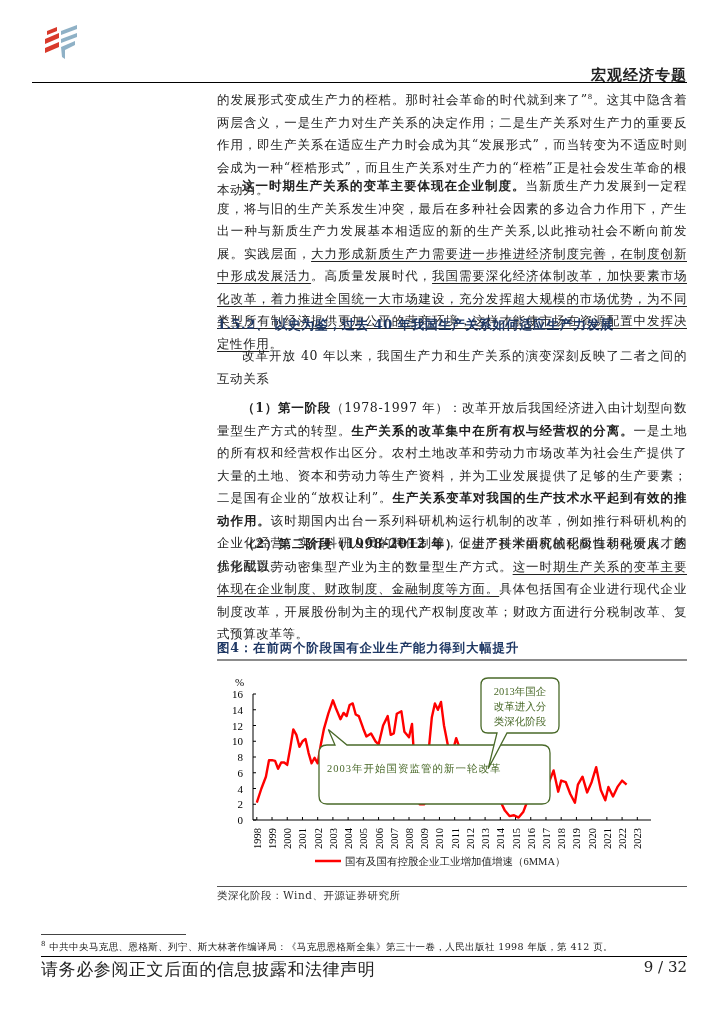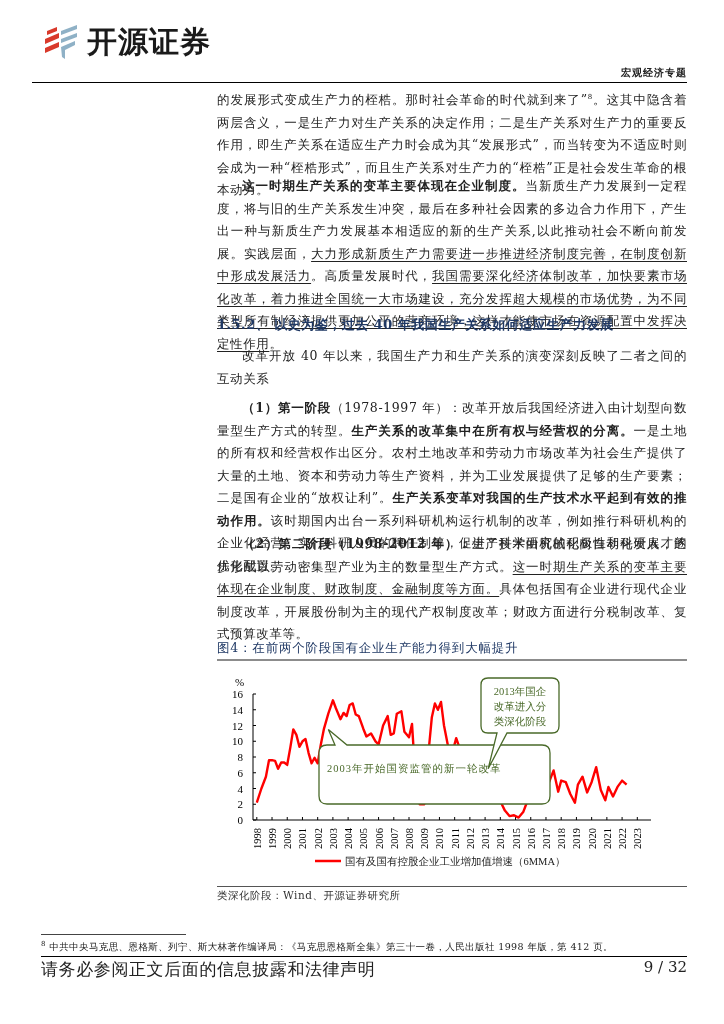--- a/index.html
+++ b/index.html
@@ -2,34 +2,34 @@
 <html><head>
 <meta charset="utf-8">
 <style>
   html, body { margin: 0; padding: 0; background: #ffffff; }
   body { width: 724px; height: 1024px; position: relative; overflow: hidden;
          font-family: "DejaVu Serif", "Liberation Serif", serif; color: #222; }
   .logo { position: absolute; left: 43px; top: 22px; height: 40px; display: flex; align-items: center; }
   .logo svg { display: block; }
   .logo-text { font-family: "DejaVu Sans", sans-serif; font-weight: bold; font-size: 30px;
                color: #1a1a1a; margin-left: 8px; letter-spacing: 1px; line-height: 40px; }
-  .header-tag { position: absolute; right: 37px; top: 66px; font-size: 10px; font-weight: bold;
+  .header-tag { position: absolute; right: 37px; top: 66px; font-size: 15px; font-weight: bold;
                 color: #222; letter-spacing: 1px; }
   .header-rule { position: absolute; left: 32px; right: 37px; top: 82px; height: 1px; background: #000; }
 
   .body { position: absolute; left: 217px; width: 470px; }
   p.para { margin: 0; font-size: 12.5px; line-height: 22.5px; text-align: justify;
            text-justify: inter-character; letter-spacing: 0.6px; }
   p.indent { text-indent: 2em; }
   .b { font-weight: bold; }
   .u { text-decoration: underline; text-underline-offset: 3px; }
 
   .section-heading { position: absolute; left: 217px; top: 316px; font-size: 13px; font-weight: bold;
                      color: #1f3864; letter-spacing: 0.5px; }
-  .fig-title { position: absolute; left: 217px; top: 640px; font-size: 12.5px; font-weight: normal;
+  .fig-title { position: absolute; left: 217px; top: 640px; font-size: 12.5px; font-weight: bold;
                color: #1f3864; letter-spacing: 0.8px; }
   .fig-rule { position: absolute; left: 217px; width: 470px; top: 659px; height: 2px; background: #8c8c8c; }
   .chart { position: absolute; left: 217px; top: 668px; }
   .source-rule { position: absolute; left: 217px; width: 470px; top: 886px; height: 1px; background: #555; }
   .source { position: absolute; left: 217px; top: 889px; font-size: 10.5px; color: #333; letter-spacing: 0.5px; }
 
   .fn-rule { position: absolute; left: 41px; width: 145px; top: 934px; height: 1px; background: #444; }
   .footnote { position: absolute; left: 41px; top: 940px; font-size: 9.5px; color: #222; letter-spacing: 0.4px; }
   .footer-rule { position: absolute; left: 41px; right: 37px; top: 956px; height: 1px; background: #000; }
   .footer-left { position: absolute; left: 41px; top: 958px; font-size: 17px; color: #222; letter-spacing: 0.6px; }
@@ -40,21 +40,20 @@
 
 <div class="logo">
   <svg width="36" height="38" viewBox="0 0 36 38">
     <path d="M4 8 L14 4 L14 8 L4 12 Z" fill="#d9392b"></path>
     <path d="M2 16 L16 10 L16 15 L2 21 Z" fill="#d9392b"></path>
     <path d="M2 25 L16 19 L16 24 L2 30 Z" fill="#d9392b"></path>
     <path d="M18 8 L34 2 L34 6 L18 12 Z" fill="#8fb1c6"></path>
     <path d="M18 16 L34 10 L34 14 L18 20 Z" fill="#8fb1c6"></path>
     <path d="M18 24 L32 18 L32 22 L22 27 L22 36 L19 34 Z" fill="#8fb1c6"></path>
   </svg>
-  <span class="logo-text">开源证券</span>
 </div>
 <div class="header-tag">宏观经济专题</div>
 <div class="header-rule"></div>
 
 <div class="body" style="top:86px;">
   <p class="para">
     <span>的发展形式变成生产力的桎梏。那时社会革命的时代就到来了”</span><sup style="font-size:7px;">8</sup><span>。这其中隐含着两层含义，一是生产力对生产关系的决定作用；二是生产关系对生产力的重要反作用，即生产关系在适应生产力时会成为其“发展形式”，而当转变为不适应时则会成为一种“桎梏形式”，而且生产关系对生产力的“桎梏”正是社会发生革命的根本动力。</span>
   </p>
 </div>
 

